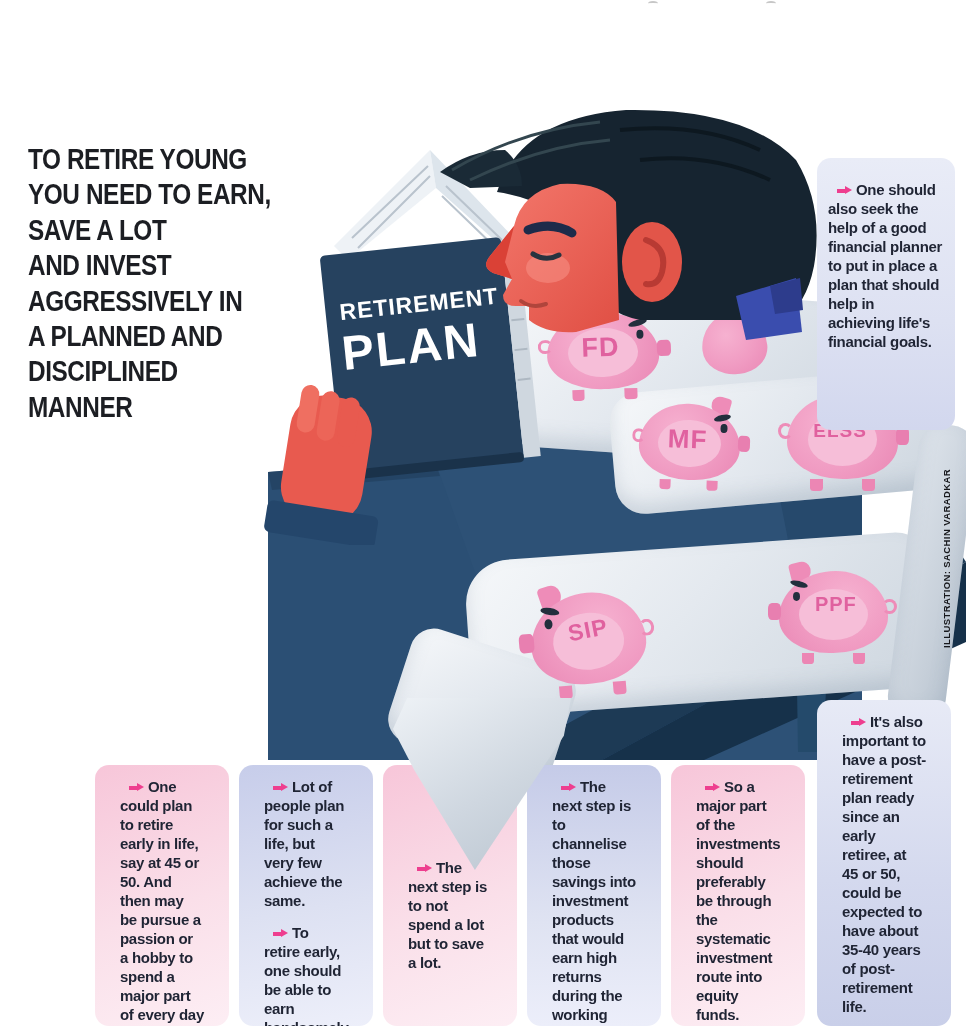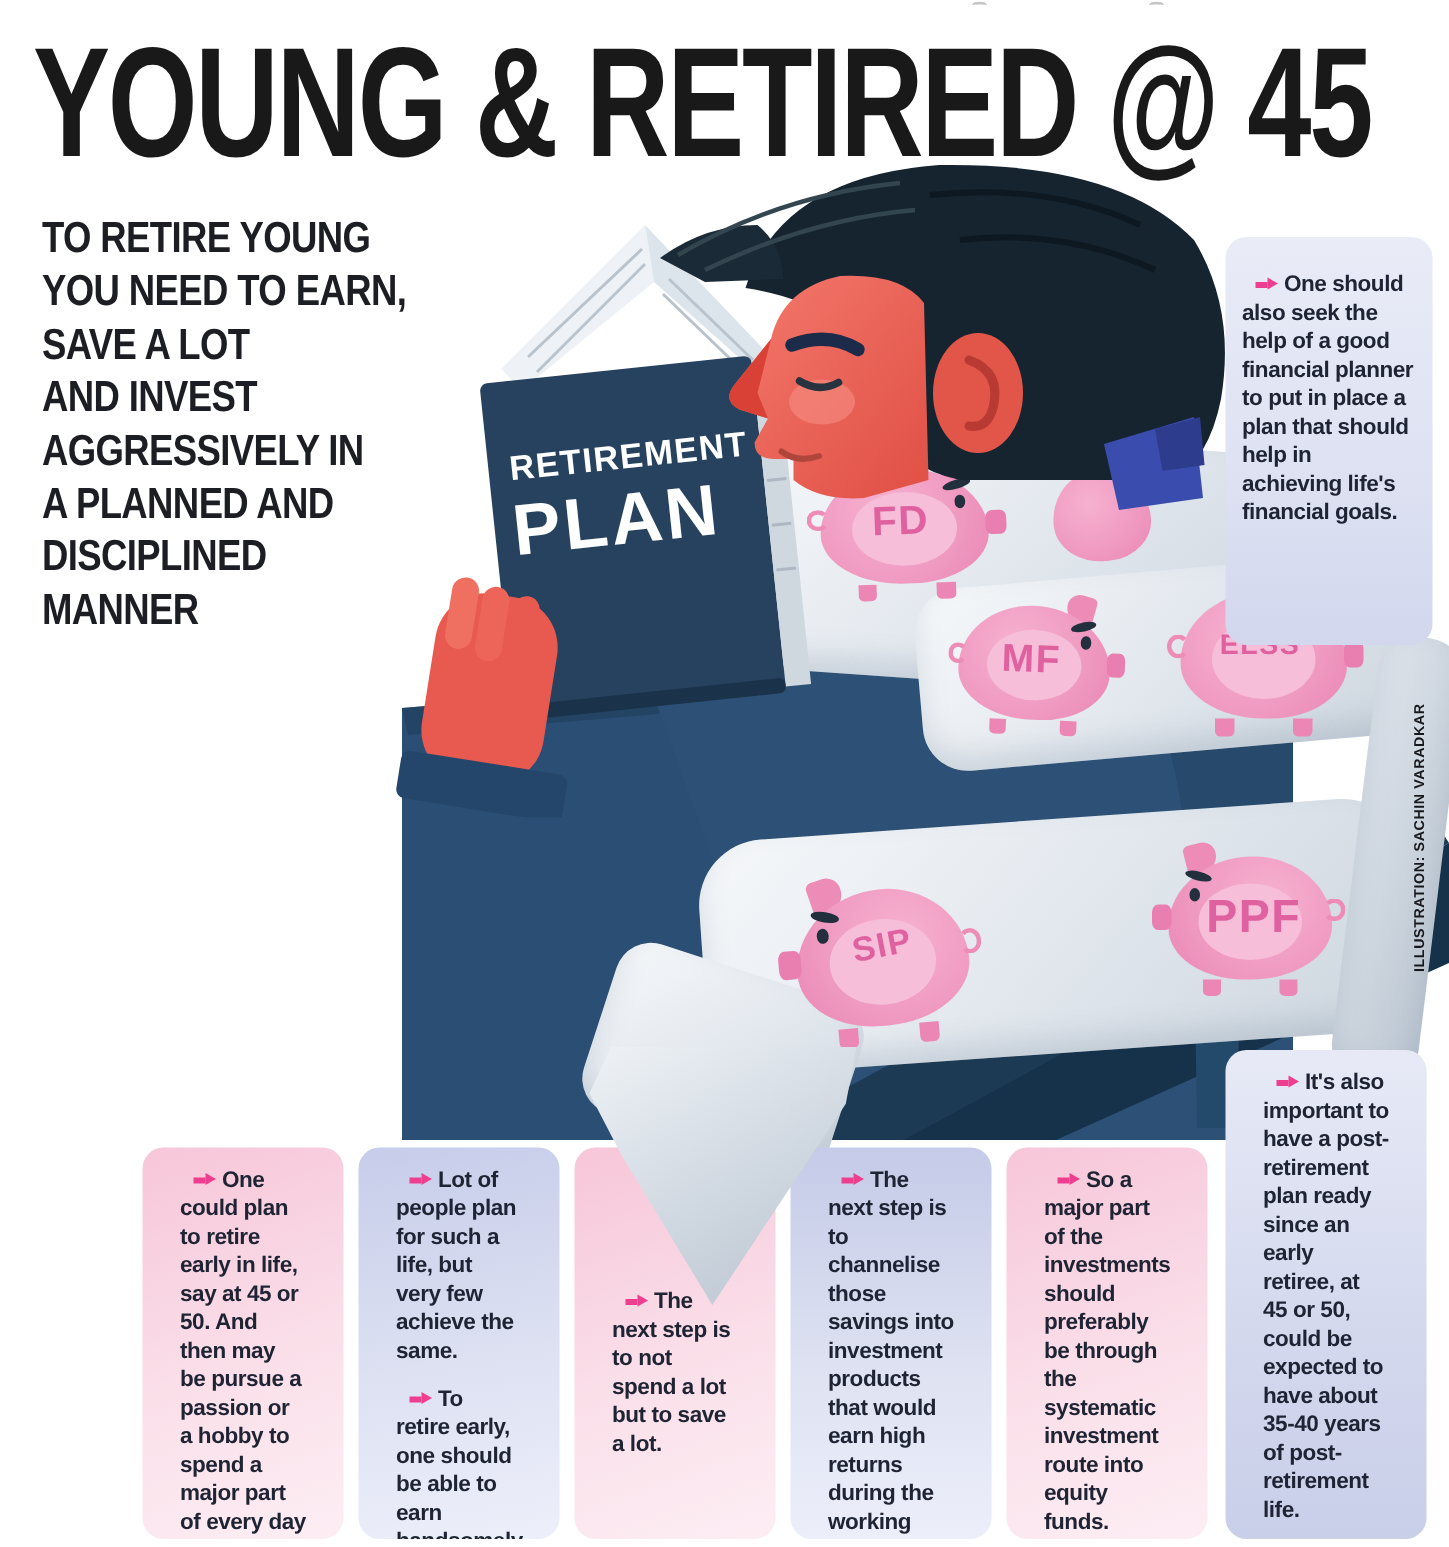--- a/index.html
+++ b/index.html
@@ -94,34 +94,31 @@
      color:#e0619f;letter-spacing:1px;}
   .pig-fd{left:543px;top:303px;width:125px;height:97px;transform:rotate(-2deg);}
   .pig-fd .pig-label{font-size:27px;}
   .pig-mf{left:636px;top:396px;width:112px;height:94px;transform:rotate(2deg);}
   .pig-mf .pig-label{font-size:26px;}
   .pig-elss{left:783px;top:385px;width:124px;height:106px;}
   .pig-elss .pig-label{font-size:19px;top:33%;}
   .pig-sip{left:522px;top:583px;width:128px;height:114px;transform:rotate(-5deg);}
   .pig-sip .pig-label{font-size:23px;left:6%;transform:rotate(-6deg);}
   .pig-ppf{left:770px;top:562px;width:122px;height:102px;}
-  .pig-ppf .pig-label{font-size:31px;left:8%;}
+  .pig-ppf .pig-label{font-size:20px;left:8%;}
   .pig-partial{left:700px;top:306px;width:72px;height:76px;z-index:2;transform:rotate(-6deg);}
 </style>
 </head>
 <body>
 
 <div class="page">
 
   <div class="top-mark" style="left:648px;"></div>
   <div class="top-mark" style="left:766px;"></div>
 
-  <div class="headline">
-    <span class="headline-inner">YOUNG &amp; RETIRED @ 45</span>
-  </div>
 
   <div class="subhead">
     <span class="subhead-inner">TO RETIRE YOUNG
 YOU NEED TO EARN,
 SAVE A LOT
 AND INVEST
 AGGRESSIVELY IN
 A PLANNED AND
 DISCIPLINED
 MANNER</span>

